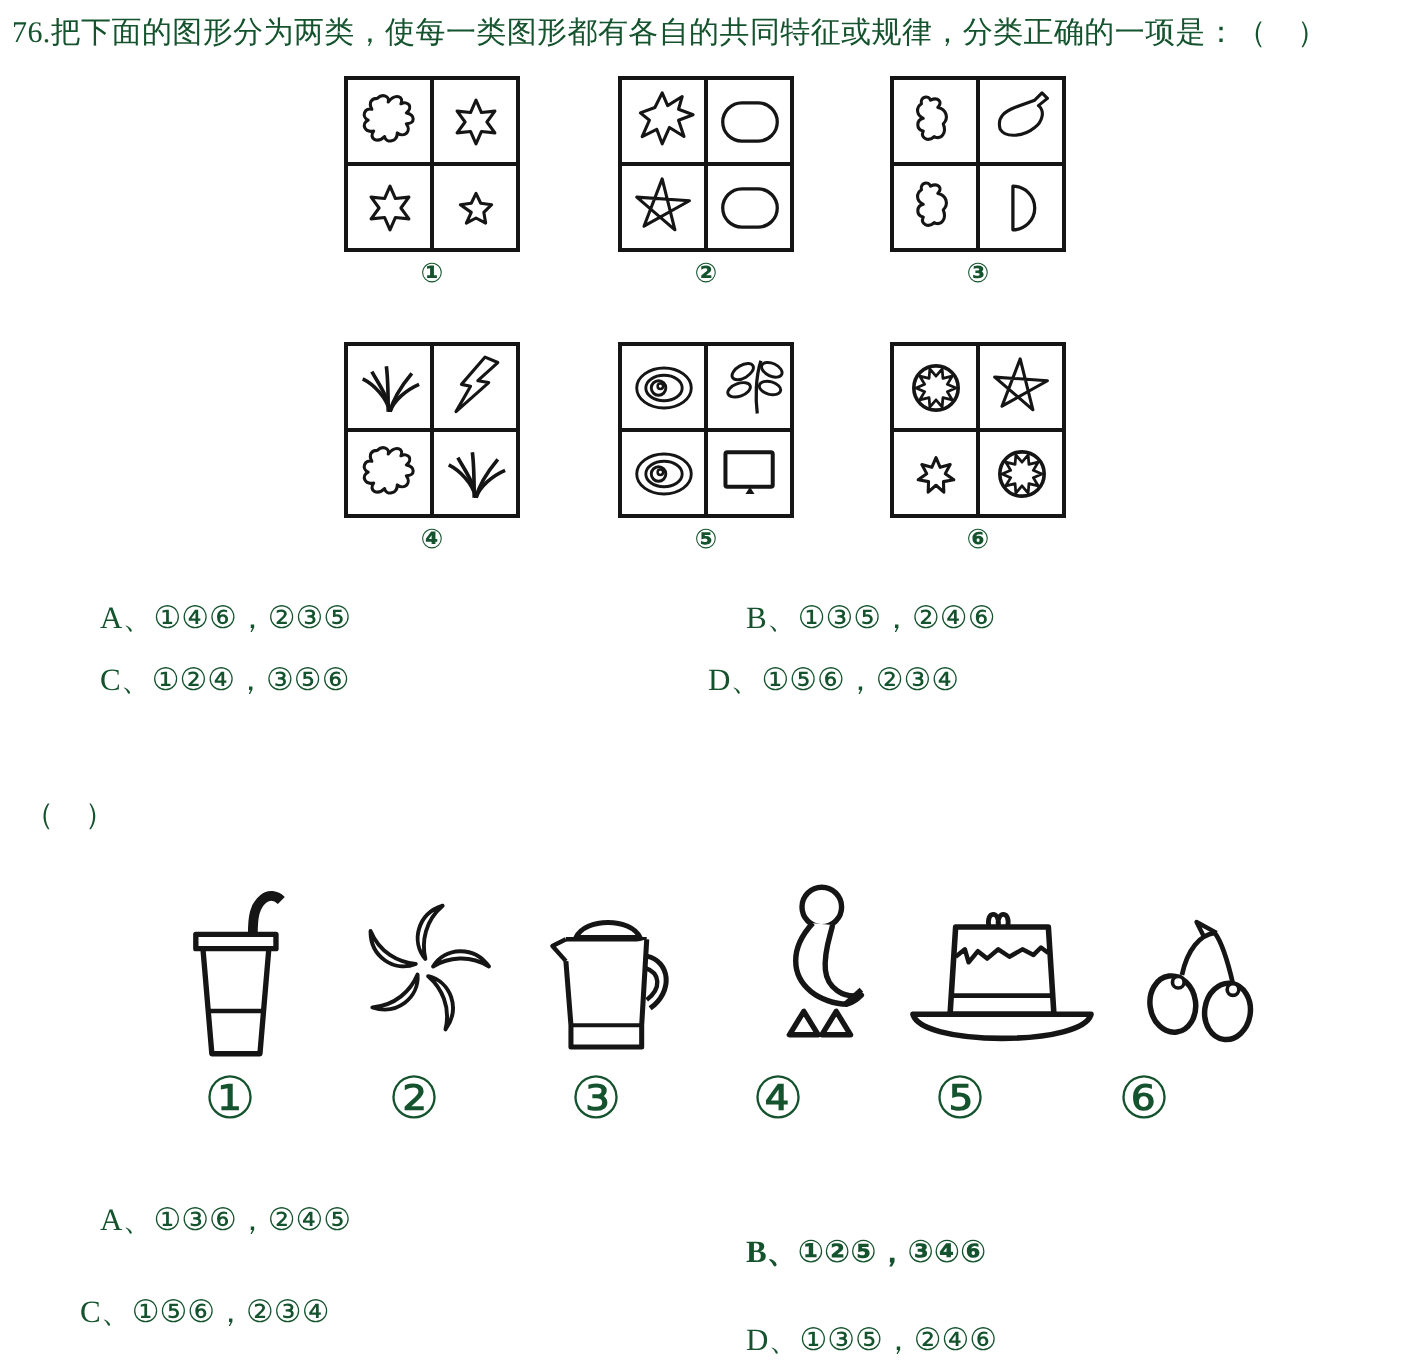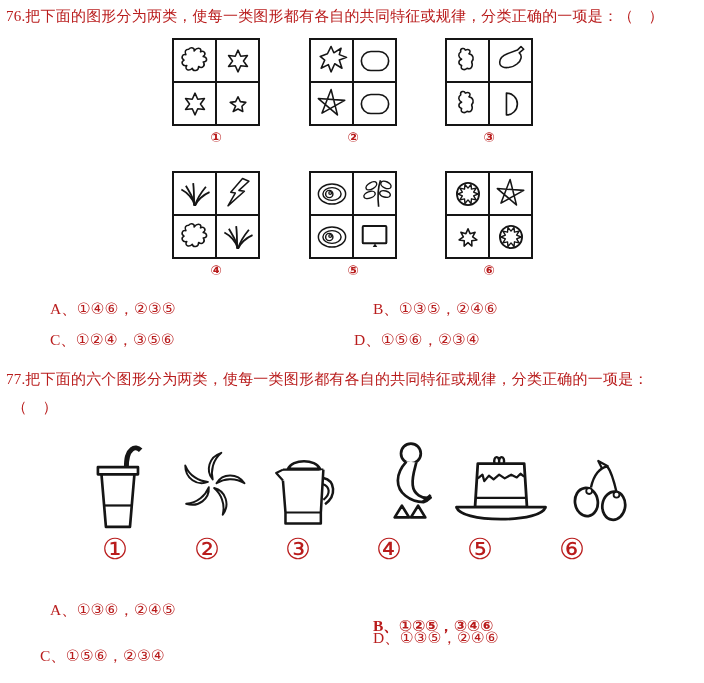--- a/index.html
+++ b/index.html
@@ -1,16 +1,16 @@
 <!DOCTYPE html>
 <html><head>
 <meta charset="utf-8">
 <style>
   html,body{margin:0;padding:0;background:#fff;}
-  .page{position:relative;width:704px;height:683px;background:#fff;color:#b91c1c;
+  .page{position:relative;width:704px;height:683px;background:#fff;color:#14532d;
         font-family:"Liberation Serif","DejaVu Sans",serif;overflow:hidden;}
   .qline{position:absolute;font-size:15px;letter-spacing:0.2px;white-space:nowrap;}
   
   .gridbox{position:absolute;width:88px;}
   .g2{display:grid;width:88px;height:88px;box-sizing:border-box;
       grid-template-columns:1fr 1fr;grid-template-rows:1fr 1fr;
       background:#151515;border:2px solid #151515;gap:2px;}
   .cell{background:#fff;display:flex;align-items:center;justify-content:center;}
   .glabel{margin-top:3px;text-align:center;font-weight:700;font-size:13.5px;
           font-family:"DejaVu Sans",sans-serif;}
@@ -299,21 +299,20 @@
       </div>
     </div>
 
   <div id="q76-opts">
       <div class="opt" style="left: 50px; top: 299px;">A、①④⑥，②③⑤</div>
       <div class="opt" style="left: 373px; top: 299px;">B、①③⑤，②④⑥</div>
       <div class="opt" style="left: 50px; top: 330px;">C、①②④，③⑤⑥</div>
       <div class="opt" style="left: 354px; top: 330px;">D、①⑤⑥，②③④</div>
     </div>
 
-  <div class="qline" style="left:6px;top:370px;"><span>77.</span><span>把下面的六个图形分为两类，使每一类图形都有各自的共同特征或规律，分类正确的一项是：</span></div>
   <div class="qline" style="left:12px;top:398px;">（　）</div>
 
   <div id="q77-figs">
       <div class="fig" style="left: 89px; top: 439px;"><svg width="57" height="92">
           <use href="#fig-cup-with-straw"></use>
         </svg></div>
       <div class="flabel" style="left: 95px; top: 532px;">①</div>
       <div class="fig" style="left: 178px; top: 448px;"><svg width="68" height="72">
           <use href="#fig-pinwheel"></use>
         </svg></div>
@@ -333,16 +332,16 @@
       <div class="fig" style="left: 570px; top: 458px;"><svg width="62" height="68">
           <use href="#fig-cherries"></use>
         </svg></div>
       <div class="flabel" style="left: 552px; top: 532px;">⑥</div>
     </div>
 
   <div id="q77-opts">
       <div class="opt" style="left: 50px; top: 600px;">A、①③⑥，②④⑤</div>
       <div class="opt" style="left: 373px; top: 616px; font-weight: bold;">B、①②⑤，③④⑥</div>
       <div class="opt" style="left: 40px; top: 646px;">C、①⑤⑥，②③④</div>
-      <div class="opt" style="left: 373px; top: 628px;">D、①③⑤，②④⑥</div>
+      <div class="opt" style="left: 373px; top: 660px;">D、①③⑤，②④⑥</div>
     </div>
 
 </div>
 
 </body></html>

